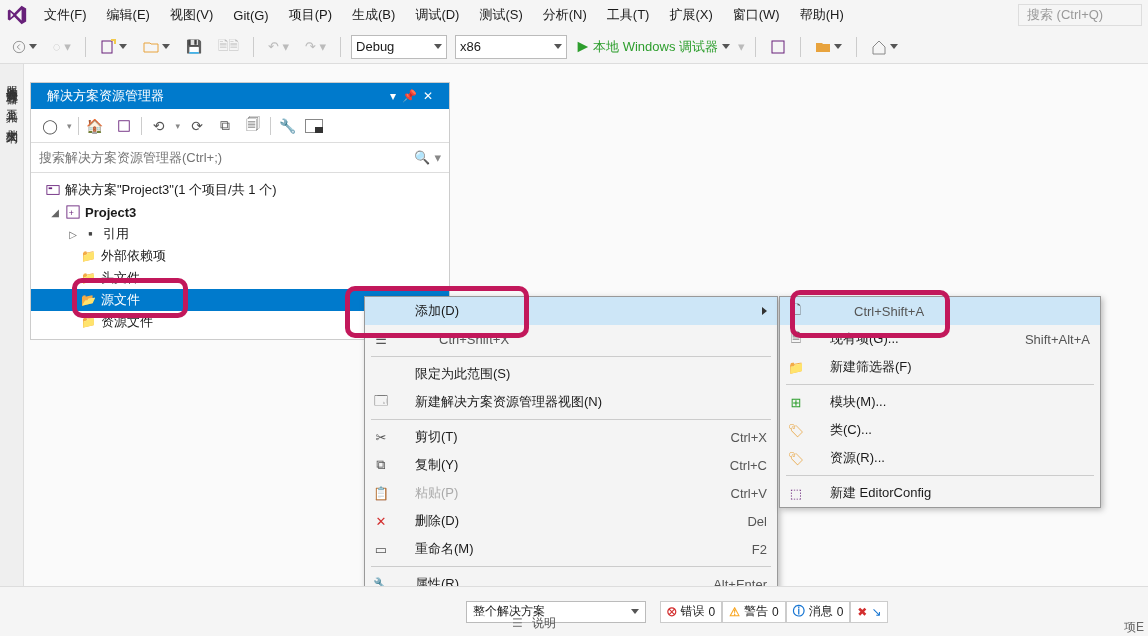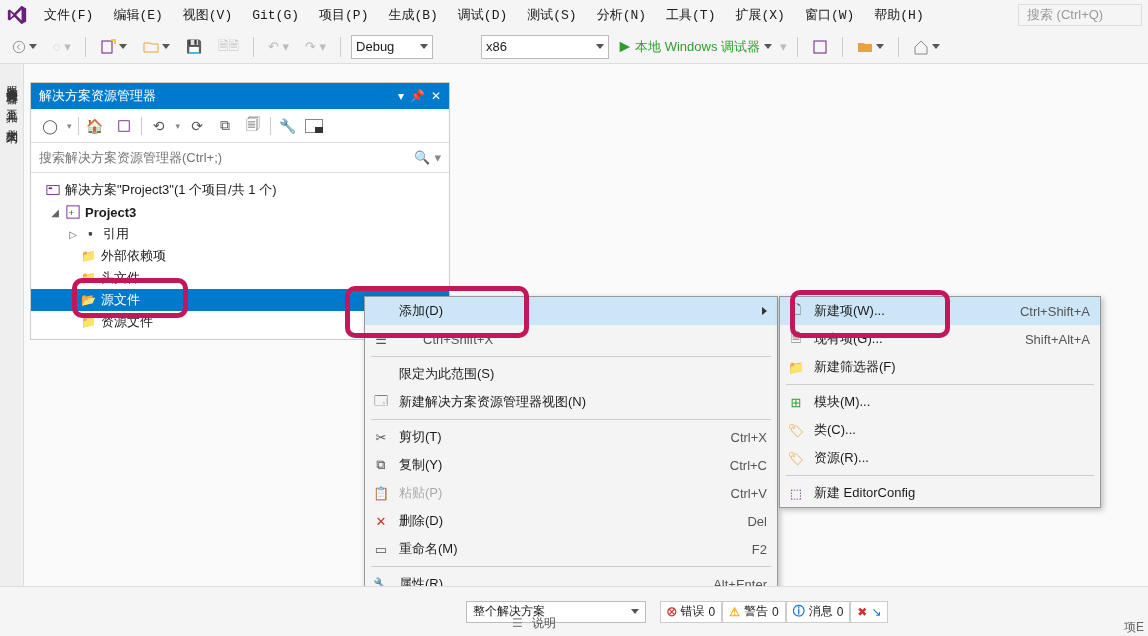--- a/index.html
+++ b/index.html
@@ -1,40 +1,40 @@
 <!DOCTYPE html>
 <html><head>
 <meta charset="utf-8">
 <style>
   * { box-sizing: border-box; margin: 0; padding: 0; font-family: "Microsoft YaHei", "Segoe UI", sans-serif; }
   body { width: 1148px; height: 636px; background: #fafafa; font-size: 13px; color: #1a1a1a; overflow: hidden; position: relative; }
   
   
   .menubar { display: flex; align-items: center; height: 30px; padding: 0 6px; gap: 12px; background: #f5f5f5; }
   .vs-logo { width: 22px; height: 22px; }
-  .menubar .menu-item { cursor: pointer; padding: 2px 4px; white-space: nowrap; font-family: Liberation Mono, monospace; }
+  .menubar .menu-item { cursor: pointer; padding: 2px 4px; white-space: nowrap; }
   .search-box-top { margin-left: auto; color: #999; border: 1px solid #ddd; padding: 2px 8px; width: 124px; height: 22px; display: flex; align-items: center; }
 
   
   .toolbar { display: flex; align-items: center; height: 34px; padding: 0 8px; gap: 8px; background: #f5f5f5; border-bottom: 1px solid #ddd; }
   .tb-btn { display: inline-flex; align-items: center; gap: 3px; padding: 2px 4px; height: 26px; cursor: pointer; }
   .tb-sep { width: 1px; height: 20px; background: #ccc; margin: 0 2px; }
   .tb-select { border: 1px solid #bbb; height: 24px; padding: 0 4px; display: inline-flex; align-items: center; gap: 4px; background: #fff; cursor: pointer; }
-  .tb-select.debug { width: 82px; }
-  .tb-select.plat { width: 128px; margin-left: 40px; }
+  .tb-select.debug { width: 96px; }
+  .tb-select.plat { width: 112px; }
   .play-btn { color: #2d9e2d; display: flex; align-items: center; gap: 4px; }
   .dd-arrow { width: 0; height: 0; border-left: 4px solid transparent; border-right: 4px solid transparent; border-top: 5px solid #555; }
 
   
   .left-tabs { position: absolute; left: 0; top: 64px; width: 24px; display: flex; flex-direction: column; gap: 8px; background: #efefef; border-right: 1px solid #ddd; align-items: center; padding-top: 8px; height: 540px; }
   .left-tab { writing-mode: vertical-rl; text-orientation: upright; font-size: 12px; padding: 4px 2px; cursor: pointer; color: #333; letter-spacing: 1px; }
 
   
   .solution-panel { position: absolute; left: 30px; top: 82px; width: 420px; background: #fff; border: 1px solid #ccc; }
-  .panel-title { background: #007acc; color: #fff; display: flex; align-items: center; padding: 4px 8px; height: 26px; font-size: 13px; }
+  .panel-title { background: #007acc; color: #fff; display: flex; align-items: center; padding: 4px 16px; height: 26px; font-size: 13px; }
   .panel-title .spacer { flex: 1; }
   .panel-title .win-btn { margin-left: 6px; cursor: pointer; font-size: 12px; }
   .panel-toolbar { display: flex; align-items: center; gap: 6px; padding: 4px 8px; height: 34px; border-bottom: 1px solid #ddd; }
   .pt-btn { width: 22px; height: 22px; display: inline-flex; align-items: center; justify-content: center; cursor: pointer; color: #555; font-size: 14px; }
   .pt-sep { width: 1px; height: 18px; background: #ccc; }
   .panel-search { display: flex; align-items: center; border-bottom: 1px solid #ddd; padding: 4px 8px; height: 30px; }
   .panel-search input { flex: 1; border: none; color: #888; font-size: 13px; outline: none; }
   .tree { padding: 6px 0; }
   .tree-row { display: flex; align-items: center; height: 22px; padding: 0 6px; gap: 4px; cursor: pointer; }
   .tree-row.selected { background: #007acc; color: #fff; }
@@ -42,21 +42,21 @@
   .tree-exp { width: 12px; height: 12px; display: inline-flex; align-items: center; justify-content: center; font-size: 10px; color: #666; }
   .tree-icon { width: 16px; height: 16px; display: inline-flex; align-items: center; justify-content: center; font-size: 12px; }
   .folder-icon { color: #e8a33d; }
   .folder-icon.sel { color: #fff; }
 
   
   .hl { position: absolute; border: 5px solid #c2185b; border-radius: 10px; pointer-events: none; }
 
   
   .ctx-menu { position: absolute; background: #f4f4f4; border: 1px solid #999; box-shadow: 2px 2px 6px rgba(0,0,0,0.25); font-size: 13px; }
-  .ctx-row { display: flex; align-items: center; height: 28px; padding: 0 10px 0 6px; cursor: pointer; gap: 8px; }
+  .ctx-row { display: flex; align-items: center; height: 28px; padding: 0 10px 0 6px; cursor: pointer; gap: 24px; }
   .ctx-row.hover { background: #cde6f7; }
   .ctx-row.disabled { color: #aaa; }
   .ctx-icon { width: 20px; height: 20px; display: inline-flex; align-items: center; justify-content: center; font-size: 13px; color: #555; }
   .ctx-label { flex: 1; white-space: nowrap; }
   .ctx-shortcut { color: #555; margin-left: 24px; white-space: nowrap; }
   .ctx-sep { height: 1px; background: #ccc; margin: 3px 6px; }
   .ctx-arrow { width: 0; height: 0; border-top: 4px solid transparent; border-bottom: 4px solid transparent; border-left: 5px solid #333; margin-left: 6px; }
 
   
   .status-bar { position: absolute; left: 0; right: 0; bottom: 0; height: 50px; display: flex; align-items: center; justify-content: flex-end; gap: 8px; padding: 0 8px; background: #f5f5f5; border-top: 1px solid #ddd; font-size: 12px; }
@@ -304,21 +304,20 @@
   <div class="ctx-row">
     <span class="ctx-icon">🔧</span>
     <span class="ctx-label">属性(R)</span>
     <span class="ctx-shortcut">Alt+Enter</span>
   </div>
 </div>
 
 <div class="ctx-menu" style="left:779px; top:296px; width:322px;">
   <div class="ctx-row hover">
     <span class="ctx-icon">🗋</span>
-    <span class="ctx-label">新建项(W)...</span>
     <span class="ctx-shortcut">Ctrl+Shift+A</span>
   </div>
   <div class="ctx-row">
     <span class="ctx-icon">🗎</span>
     <span class="ctx-label">现有项(G)...</span>
     <span class="ctx-shortcut">Shift+Alt+A</span>
   </div>
   <div class="ctx-row">
     <span class="ctx-icon" style="color:#e8a33d">📁</span>
     <span class="ctx-label">新建筛选器(F)</span>

